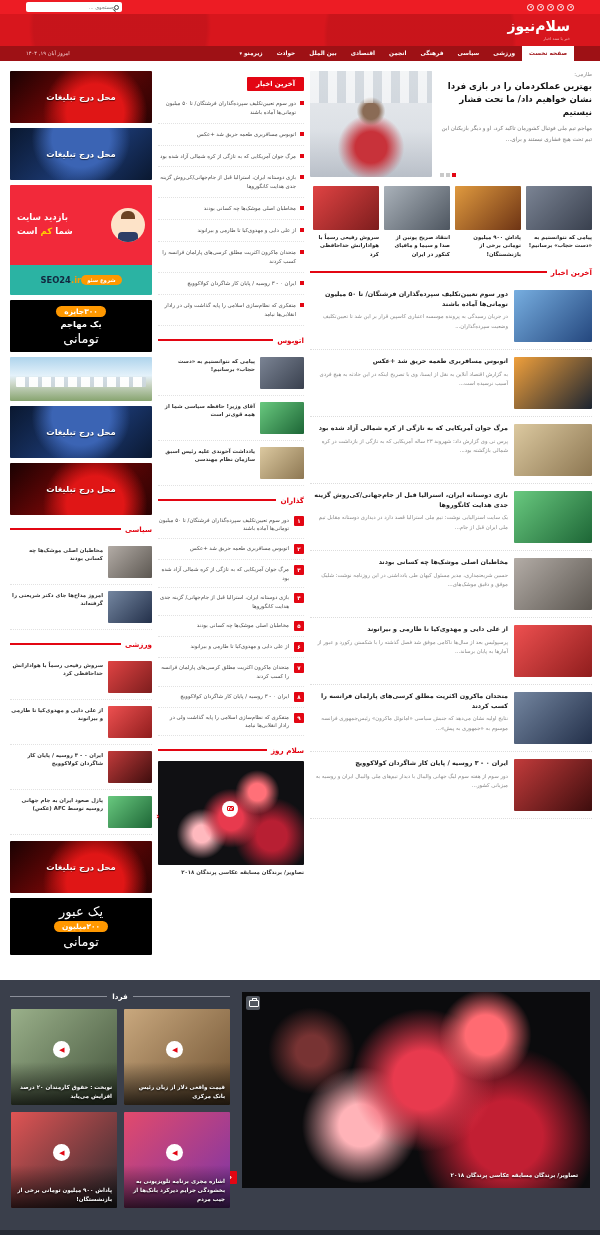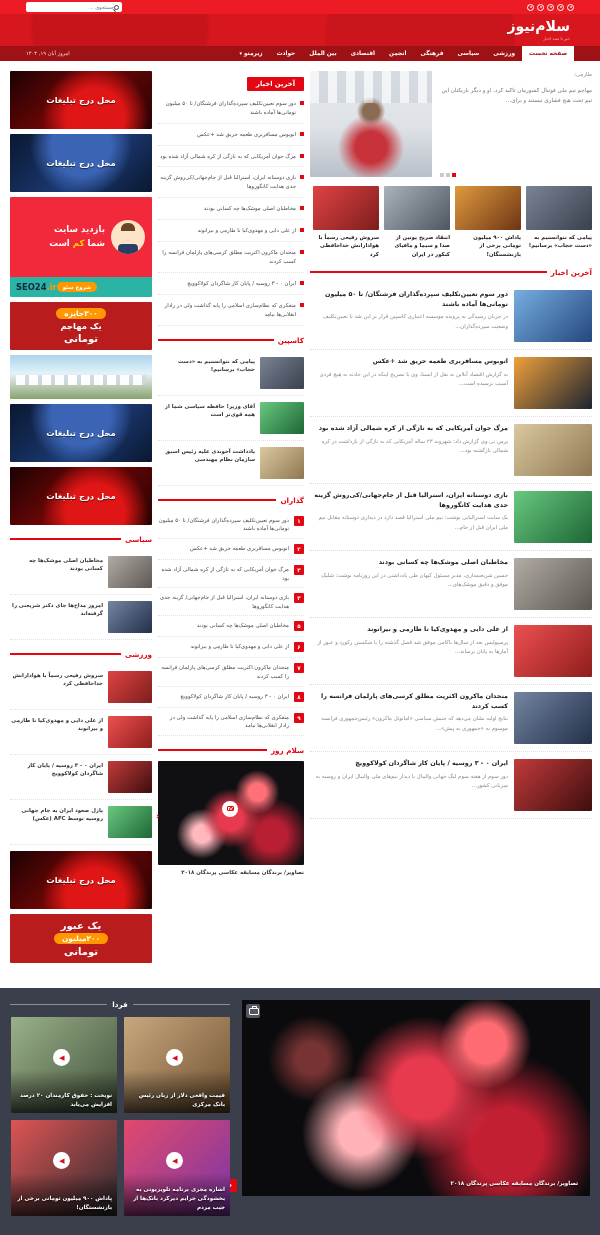--- a/index.html
+++ b/index.html
@@ -96,42 +96,42 @@
                 radial-gradient(circle at 50% 55%, #e83a4e 0 13%, rgba(232,58,78,0) 32%),
                 radial-gradient(circle at 30% 70%, #ffb9be 0 7%, rgba(255,185,190,0) 20%),
                 radial-gradient(circle at 78% 72%, #b81f33 0 11%, rgba(184,31,51,0) 28%), #101013; }
   .pod-badge { position:absolute; top:38%; left:44%; width:16px; height:16px; background:#fff; border-radius:50%; display:flex; align-items:center; justify-content:center; }
   .pod-badge b { width:7px; height:5px; border:1px solid #e30613; border-radius:1px; position:relative; display:block; }
   .pod-badge b::after { content:""; position:absolute; width:2px; height:2px; border:1px solid #e30613; border-radius:50%; left:1.2px; top:0.4px; }
   .pod-prev { position:absolute; left:-2px; top:44%; color:#e30613; font-size:9px; font-weight:bold; cursor:pointer; }
   .pod-cap { font-size:5.4px; font-weight:bold; color:#333; margin-top:4px; }
 
   
-  .ad { width:100%; height:58px; margin-bottom:5px; border-radius:1px; display:flex; align-items:center; justify-content:center; color:#fff; font-weight:bold; font-size:8.4px; cursor:pointer; text-shadow:0 1px 1px rgba(0,0,0,.6); }
+  .ad { width:100%; height:52px; margin-bottom:5px; border-radius:1px; display:flex; align-items:center; justify-content:center; color:#fff; font-weight:bold; font-size:8.4px; cursor:pointer; text-shadow:0 1px 1px rgba(0,0,0,.6); }
   .ad-red { background:radial-gradient(circle at 60% 80%, #e01616 0 30%, rgba(224,22,22,0) 55%), linear-gradient(135deg,#1a0202,#6e0606 45%,#2b0303); }
   .ad-blue2 { background:radial-gradient(circle at 50% 20%, #3b64b4 0 35%, rgba(59,100,180,0) 60%), linear-gradient(135deg,#0a1830,#1c3a74 55%,#0a1830); }
   .ad-amb { background:linear-gradient(180deg,#aed4ec 0%,#e3f1fa 42%,#cfd9cc 60%,#87a46f 100%); position:relative; height:44px; }
   .ad-amb::after { content:""; position:absolute; top:45%; left:4%; right:4%; height:10px; background:repeating-linear-gradient(90deg,rgba(255,255,255,.95) 0 9px, rgba(205,215,225,.8) 9px 13px); border-radius:1px; }
 
   .seo-ad { width:100%; margin-bottom:5px; border-radius:1px; overflow:hidden; cursor:pointer; }
   .seo-top { background:#f2293a; padding:8px 7px; display:flex; align-items:center; gap:6px; height:80px; }
   .seo-avatar { width:34px; height:34px; background:#fde3c8; border-radius:50%; flex-shrink:0; position:relative; overflow:hidden; }
   .seo-avatar::after { content:""; position:absolute; bottom:-4px; left:7px; width:20px; height:14px; background:#2d3e66; border-radius:4px 4px 0 0; }
   .seo-avatar::before { content:""; position:absolute; top:3px; left:10px; width:14px; height:8px; background:#6b4423; border-radius:6px 6px 0 0; }
-  .seo-txt { color:#fff; font-weight:bold; font-size:8.6px; line-height:1.6; text-align:right; flex:1; }
+  .seo-txt { color:#fff; font-weight:bold; font-size:8.6px; line-height:1.6; text-align:left; flex:1; }
   .seo-hl { color:#ffd000; }
-  .seo-bottom { background:#2bb3a3; height:20px; display:flex; align-items:center; justify-content:flex-end; padding:0 6px; }
+  .seo-bottom { background:#2bb3a3; height:30px; display:flex; align-items:center; justify-content:center; padding:0 6px; }
   .seo-brand { font-size:8.4px; font-weight:bold; color:#12273f; font-family:"DejaVu Sans",sans-serif; direction:ltr; }
   .seo-brand i { color:#ff9800; font-style:normal; }
   .seo-btn { background:#ff9800; color:#fff; font-size:5.4px; font-weight:bold; border-radius:6px; padding:2px 6px; }
 
-  .prize { width:100%; margin-bottom:5px; background:#b91c1c; border-radius:1px; display:flex; flex-direction:column; align-items:center; justify-content:center; gap:2px; padding:6px 0; cursor:pointer; }
+  .prize { width:100%; margin-bottom:5px; background:#000000; border-radius:1px; display:flex; flex-direction:column; align-items:center; justify-content:center; gap:2px; padding:6px 0; cursor:pointer; }
   .prize .pill { background:#ff9800; color:#fff; font-size:7.4px; font-weight:bold; padding:1px 8px; border-radius:7px; }
   .prize .wline { color:#fff; font-size:8.4px; font-weight:bold; }
-  .prize .wspace { color:#fff; font-size:10px; font-weight:bold; letter-spacing:4px; }
+  .prize .wspace { color:#fff; font-size:13px; font-weight:normal; letter-spacing:4px; }
 
   .side-item { display:flex; gap:5px; padding:6px 0; border-bottom:1px dotted #e2e2e2; cursor:pointer; }
   .side-item .thumb { width:44px; height:32px; flex-shrink:0; }
   .side-item .st { font-size:5.4px; font-weight:bold; color:#333; line-height:1.6; }
 
   
   .media { background:#3a3f4b; margin-top:6px; padding:12px 10px 22px; display:flex; gap:12px; }
   .m-photo { width:348px; flex-shrink:0; order:0; }
   .m-film { flex:1; order:1; }
   .m-head { display:flex; align-items:center; gap:5px; margin-bottom:8px; }
@@ -203,20 +203,21 @@
     <span class="nav-date">امروز آبان ۱۹, ۱۴۰۴</span>
   </div>
 
   <div class="content">
 
     <div class="col-main">
 
       <div class="featured">
         <div class="f-text">
           <div class="kicker">طارمی:</div>
+          <div class="f-title">بهترین عملکردمان را در بازی فردا نشان خواهیم داد/ ما تحت فشار نیستیم</div>
           <div class="f-ex">مهاجم تیم ملی فوتبال کشورمان تاکید کرد، او و دیگر بازیکنان این تیم تحت هیچ فشاری نیستند و برای...</div>
           <div class="dots">
             <span class="dot active"></span>
             <span class="dot"></span>
             <span class="dot"></span>
           </div>
         </div>
         <div class="f-img"></div>
       </div>
 
@@ -336,21 +337,21 @@
       <div class="bullet-item">
           <span class="bullet"></span>
           <span class="bt">ایران ۰ - ۳ روسیه / پایان کار شاگردان کولاکوویچ</span>
         </div>
       <div class="bullet-item">
           <span class="bullet"></span>
           <span class="bt">متفکری که نظام‌سازی اسلامی را پایه گذاشت ولی در رادار انقلابی‌ها نیامد</span>
         </div>
 
       <div class="sec-head">
-        <span class="t">کاسپین</span>
+        <span class="t">اتوبوس</span>
         <span class="ln"></span>
       </div>
       <div class="note-item">
           <div class="thumb g1"></div>
           <span class="nt">پیامی که نتوانستیم به «دست حجاب» برسانیم!</span>
         </div>
       <div class="note-item">
           <div class="thumb g8"></div>
           <span class="nt">آقای وزیر! حافظه سیاسی شما از همه قوی‌تر است</span>
         </div>

